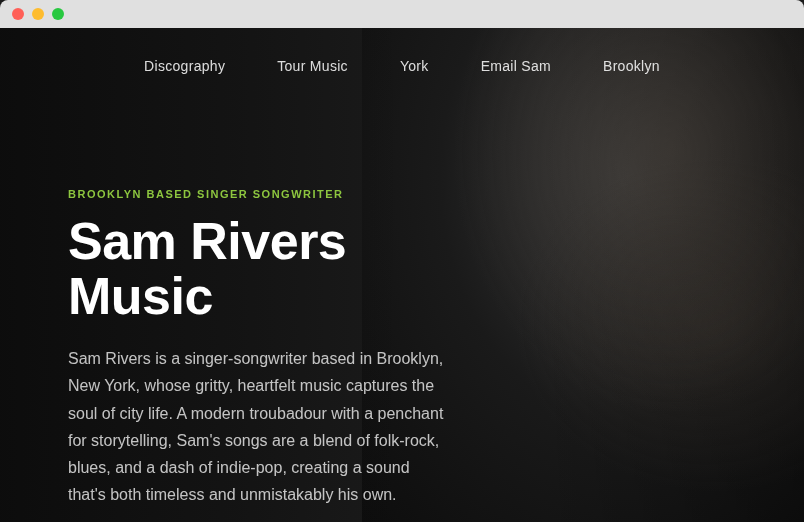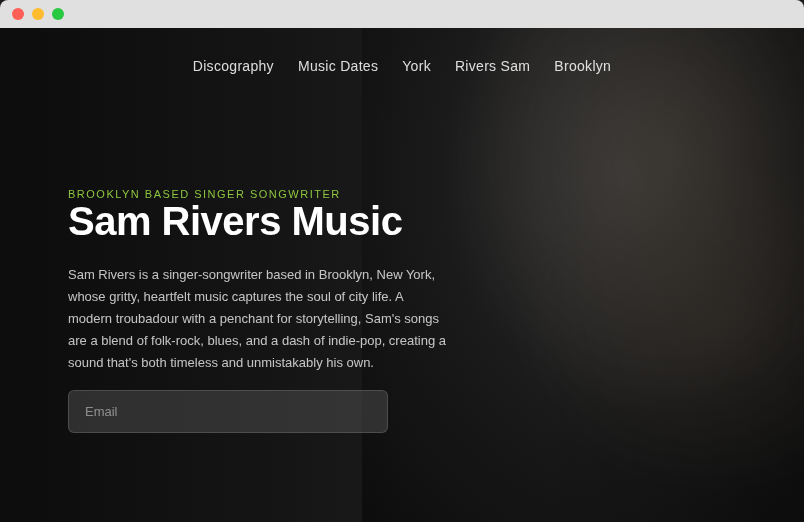--- a/index.html
+++ b/index.html
@@ -83,21 +83,21 @@
     
     nav {
       position: absolute;
       top: 0;
       left: 0;
       right: 0;
       display: flex;
       justify-content: center;
       align-items: flex-end;
       padding: 30px 0 20px;
-      gap: 24px;
+      gap: 52px;
       z-index: 10;
     }
 
     .nav-link {
       color: rgba(255,255,255,0.85);
       font-size: 14px;
       font-weight: 400;
       text-decoration: none;
       letter-spacing: 0.3px;
       cursor: pointer;
@@ -108,37 +108,38 @@
       position: absolute;
       left: 68px;
       top: 160px;
       max-width: 420px;
       z-index: 5;
     }
 
     .tagline {
       color: #8dc63f;
       font-size: 11px;
-      font-weight: 400;
+      font-weight: 700;
       letter-spacing: 1.5px;
       text-transform: uppercase;
+      margin-bottom: 14px;
     }
 
     .hero-title {
       color: #ffffff;
-      font-size: 40px;
+      font-size: 52px;
       font-weight: 800;
       line-height: 1.05;
       margin-bottom: 22px;
       letter-spacing: -0.5px;
     }
 
     .hero-description {
       color: rgba(255,255,255,0.75);
-      font-size: 13px;
+      font-size: 16px;
       line-height: 1.7;
       margin-bottom: 16px;
       max-width: 380px;
     }
 
     .email-input {
       width: 320px;
       background: rgba(80,80,80,0.5);
       border: 1px solid rgba(120,120,120,0.4);
       border-radius: 6px;
@@ -164,23 +165,23 @@
 </div>
 
 <div class="browser-content">
   <div class="hero-bg"></div>
   <div class="hero-portrait"></div>
   <div class="portrait-overlay"></div>
   <div class="vignette-left"></div>
 
   <nav>
     <a class="nav-link">Discography</a>
-    <a class="nav-link">Music Dates</a>
+    <a class="nav-link">Tour Music</a>
     <a class="nav-link">York</a>
-    <a class="nav-link">Rivers Sam</a>
+    <a class="nav-link">Email Sam</a>
     <a class="nav-link">Brooklyn</a>
   </nav>
 
   <div class="hero-content">
     <div class="tagline">BROOKLYN BASED SINGER SONGWRITER</div>
     <h1 class="hero-title">Sam Rivers Music</h1>
     <p class="hero-description">Sam Rivers is a singer-songwriter based in Brooklyn, New York, whose gritty, heartfelt music captures the soul of city life. A modern troubadour with a penchant for storytelling, Sam's songs are a blend of folk-rock, blues, and a dash of indie-pop, creating a sound that's both timeless and unmistakably his own.</p>
     <input type="email" class="email-input" placeholder="Email" style="">
 
   </div>

